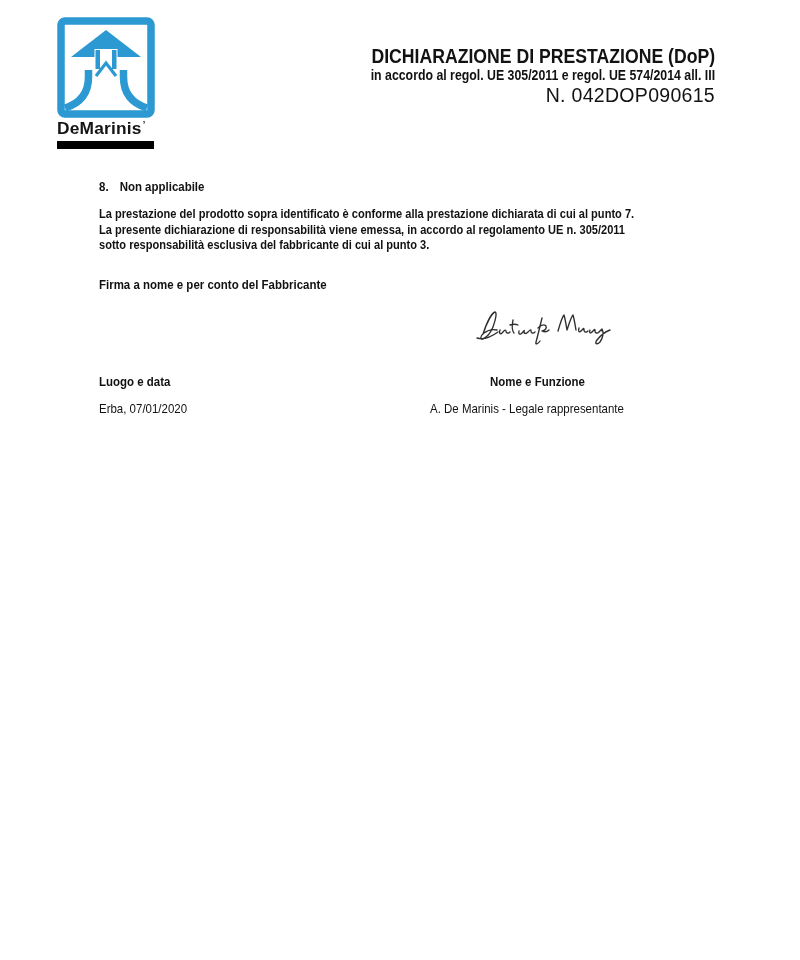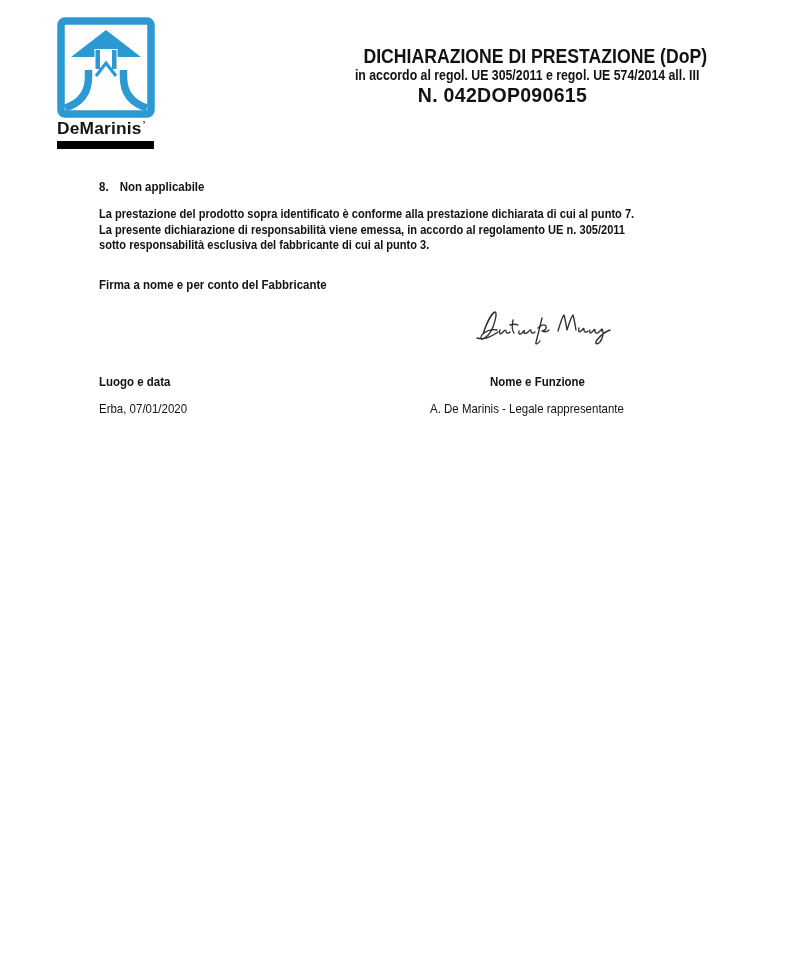--- a/index.html
+++ b/index.html
@@ -17,30 +17,30 @@
   .blue-stroke { stroke:var(--logo-blue); fill:none; }
   .blue-fill   { fill:var(--logo-blue); }
   .wordmark {
     margin-top:1px; font-weight:700; font-size:17px; letter-spacing:.2px;
     color:#141414; white-space:nowrap; transform:scaleX(1.02); transform-origin:0 0;
   }
   .tm { font-size:9px; vertical-align:super; margin-left:1px; }
   .logo-bar { margin-top:2px; width:97px; height:8px; background:var(--logo-bar); }
 
   
-  .header { position:absolute; top:45px; right:93px; text-align:center; }
+  .header { position:absolute; top:45px; right:85px; text-align:right; }
   .hdr-title {
     font-size:21px; font-weight:700; line-height:22px; white-space:nowrap;
     transform:scaleX(.84); transform-origin:100% 50%;
   }
   .hdr-sub {
     font-size:14px; font-weight:700; line-height:17px; white-space:nowrap;
     transform:scaleX(.88); transform-origin:100% 50%;
   }
-  .hdr-num { font-size:19.5px; font-weight:700; line-height:23px; letter-spacing:.3px; white-space:nowrap; }
+  .hdr-num { font-size:19.5px; font-weight:400; line-height:23px; letter-spacing:.3px; white-space:nowrap; }
 
   
   .txt { position:absolute; font-weight:700; font-size:13.5px; transform-origin:0 0; }
   .cond85 { transform:scaleX(.85); white-space:nowrap; }
   .sec8  { left:99px; top:179px; display:flex; gap:13px; }
   .para  {
     left:99px; top:206px; width:745px; line-height:15.6px;
     white-space:pre-line; transform:scaleX(.82);
   }
   .firma { left:99px; top:277px; }

